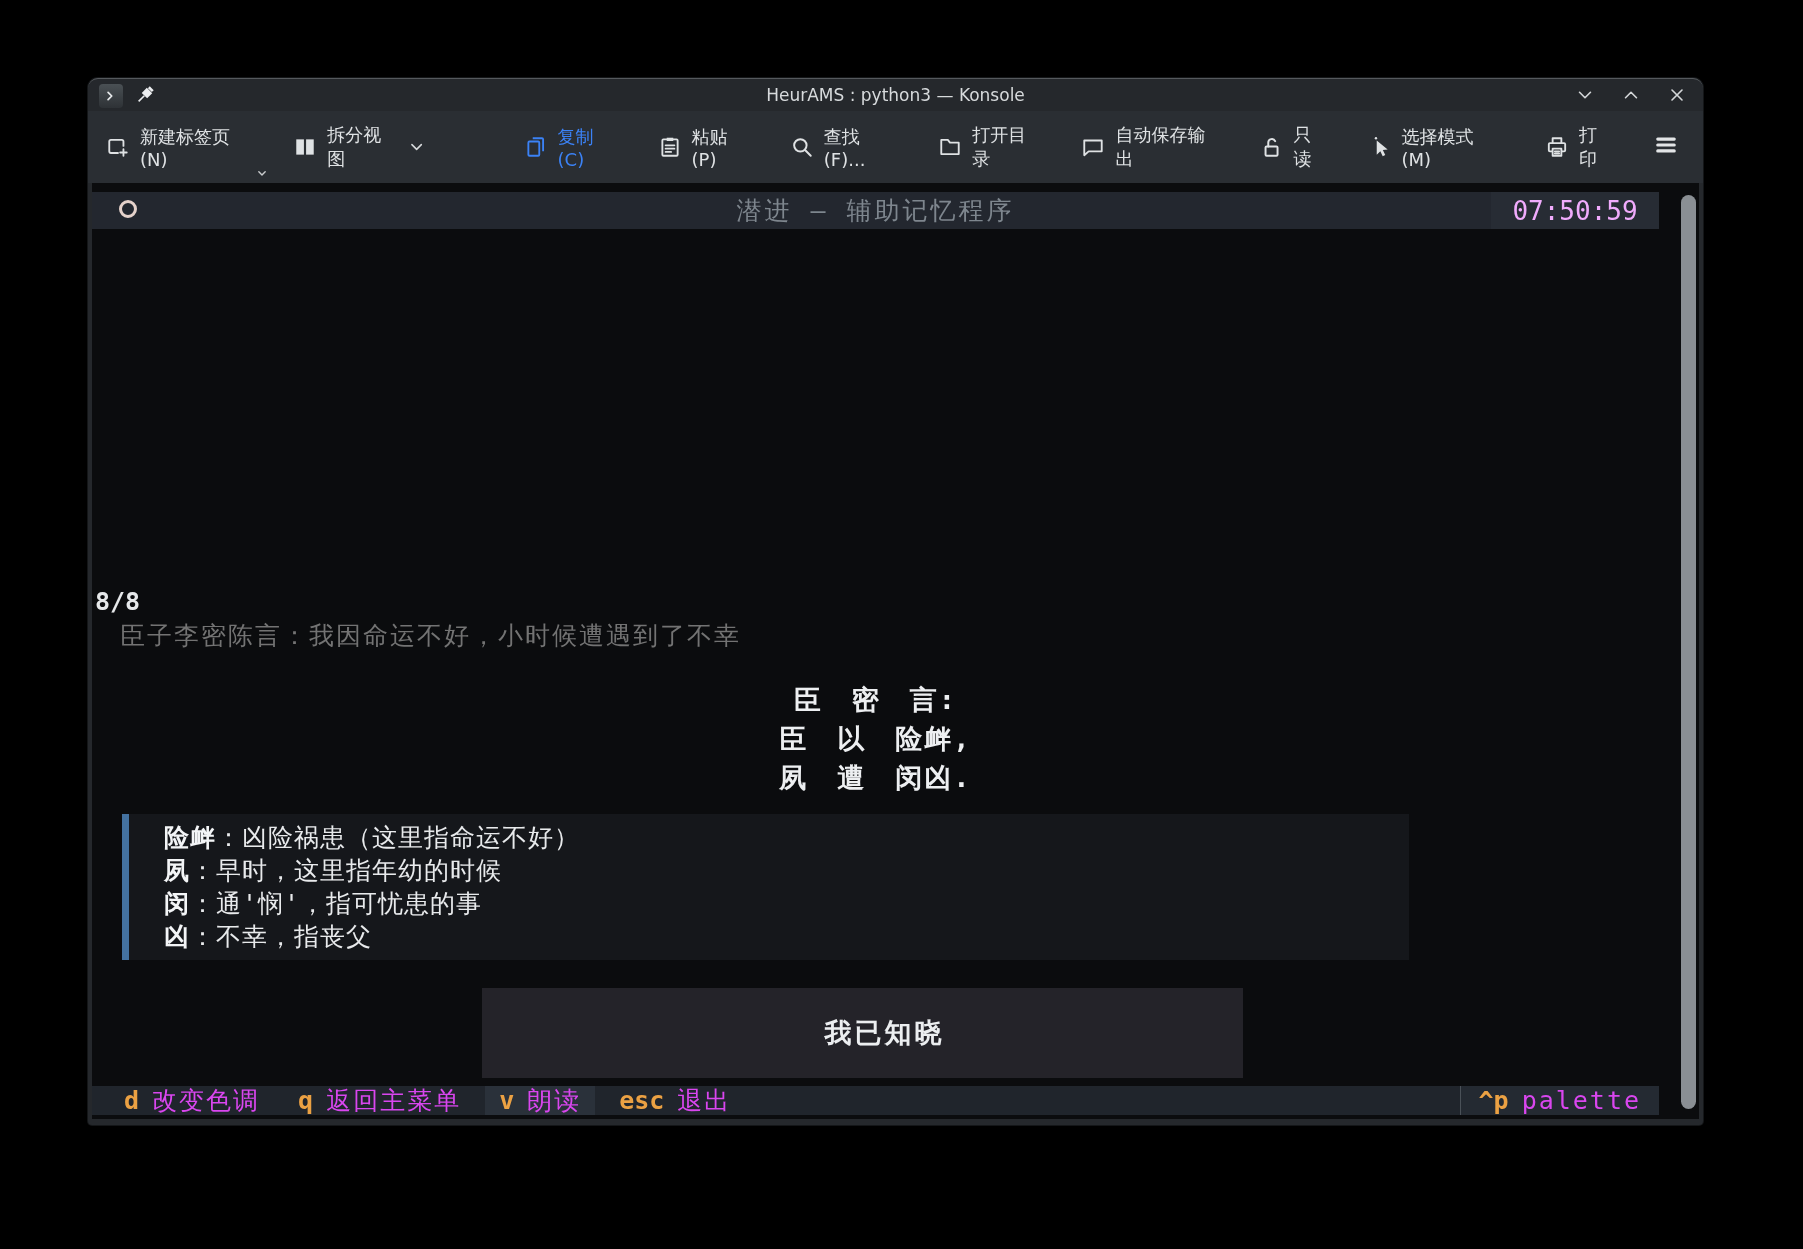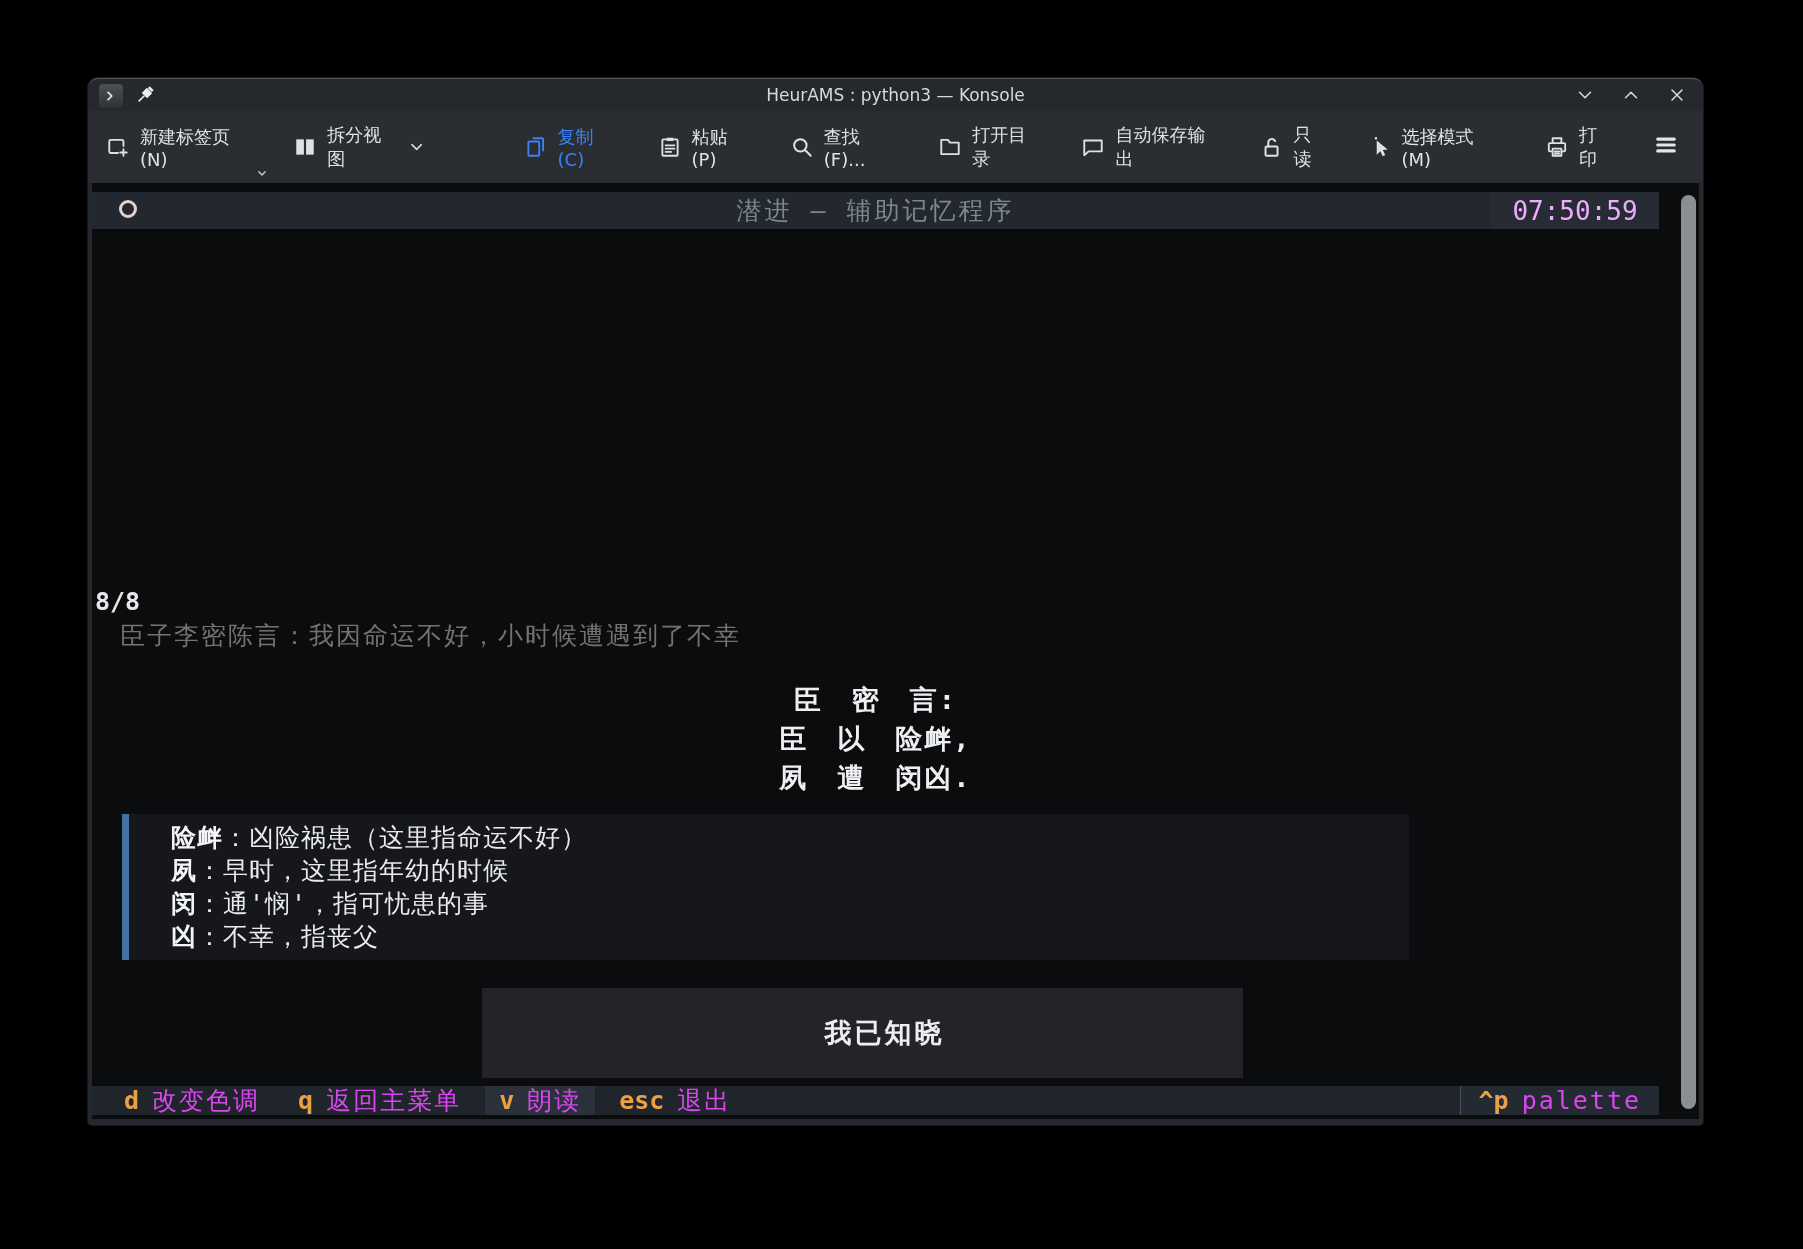--- a/index.html
+++ b/index.html
@@ -38,21 +38,21 @@
     font-size:26px;display:flex;align-items:center;justify-content:center;}
 
   .progress{position:absolute;left:3px;top:404px;font-size:25px;color:#e6e8ea;font-weight:bold;}
   .translation{position:absolute;left:3px;top:436px;font-size:25px;color:#737373;letter-spacing:2px;margin-left:25px;}
 
   .verse{position:absolute;left:0;top:497px;width:1567px;text-align:center;
     color:#edeff1;font-size:27px;font-weight:bold;line-height:39px;letter-spacing:2px;}
 
   .notes{position:absolute;left:30px;top:631px;width:1287px;background:#15171b;
     border-left:7px solid #4472a0;padding:7px 0 7px 35px;font-size:25px;line-height:33px;color:#e8eaec;letter-spacing:1px;}
-  .note-term{font-weight:bold;color:#f3f5f7;margin-left:7px;}
+  .note-term{font-weight:bold;color:#f3f5f7;}
 
   .confirm-btn{position:absolute;left:390px;top:805px;width:761px;height:90px;background:#242329;
     color:#eceef0;font-size:27px;font-weight:bold;letter-spacing:3px;
     display:flex;align-items:center;justify-content:center;cursor:pointer;padding-left:44px;}
 
   .tui-footer{position:absolute;left:0;top:903px;width:1567px;height:29px;background:#20252c;
     display:flex;align-items:center;font-size:25px;padding-left:18px;}
   .sc{display:flex;align-items:center;height:100%;padding:0 14px;margin-right:10px;}
   .sc.hl{background:#2a313a;}
   .sc-key{color:#eba143;font-weight:bold;margin-right:13px;}

